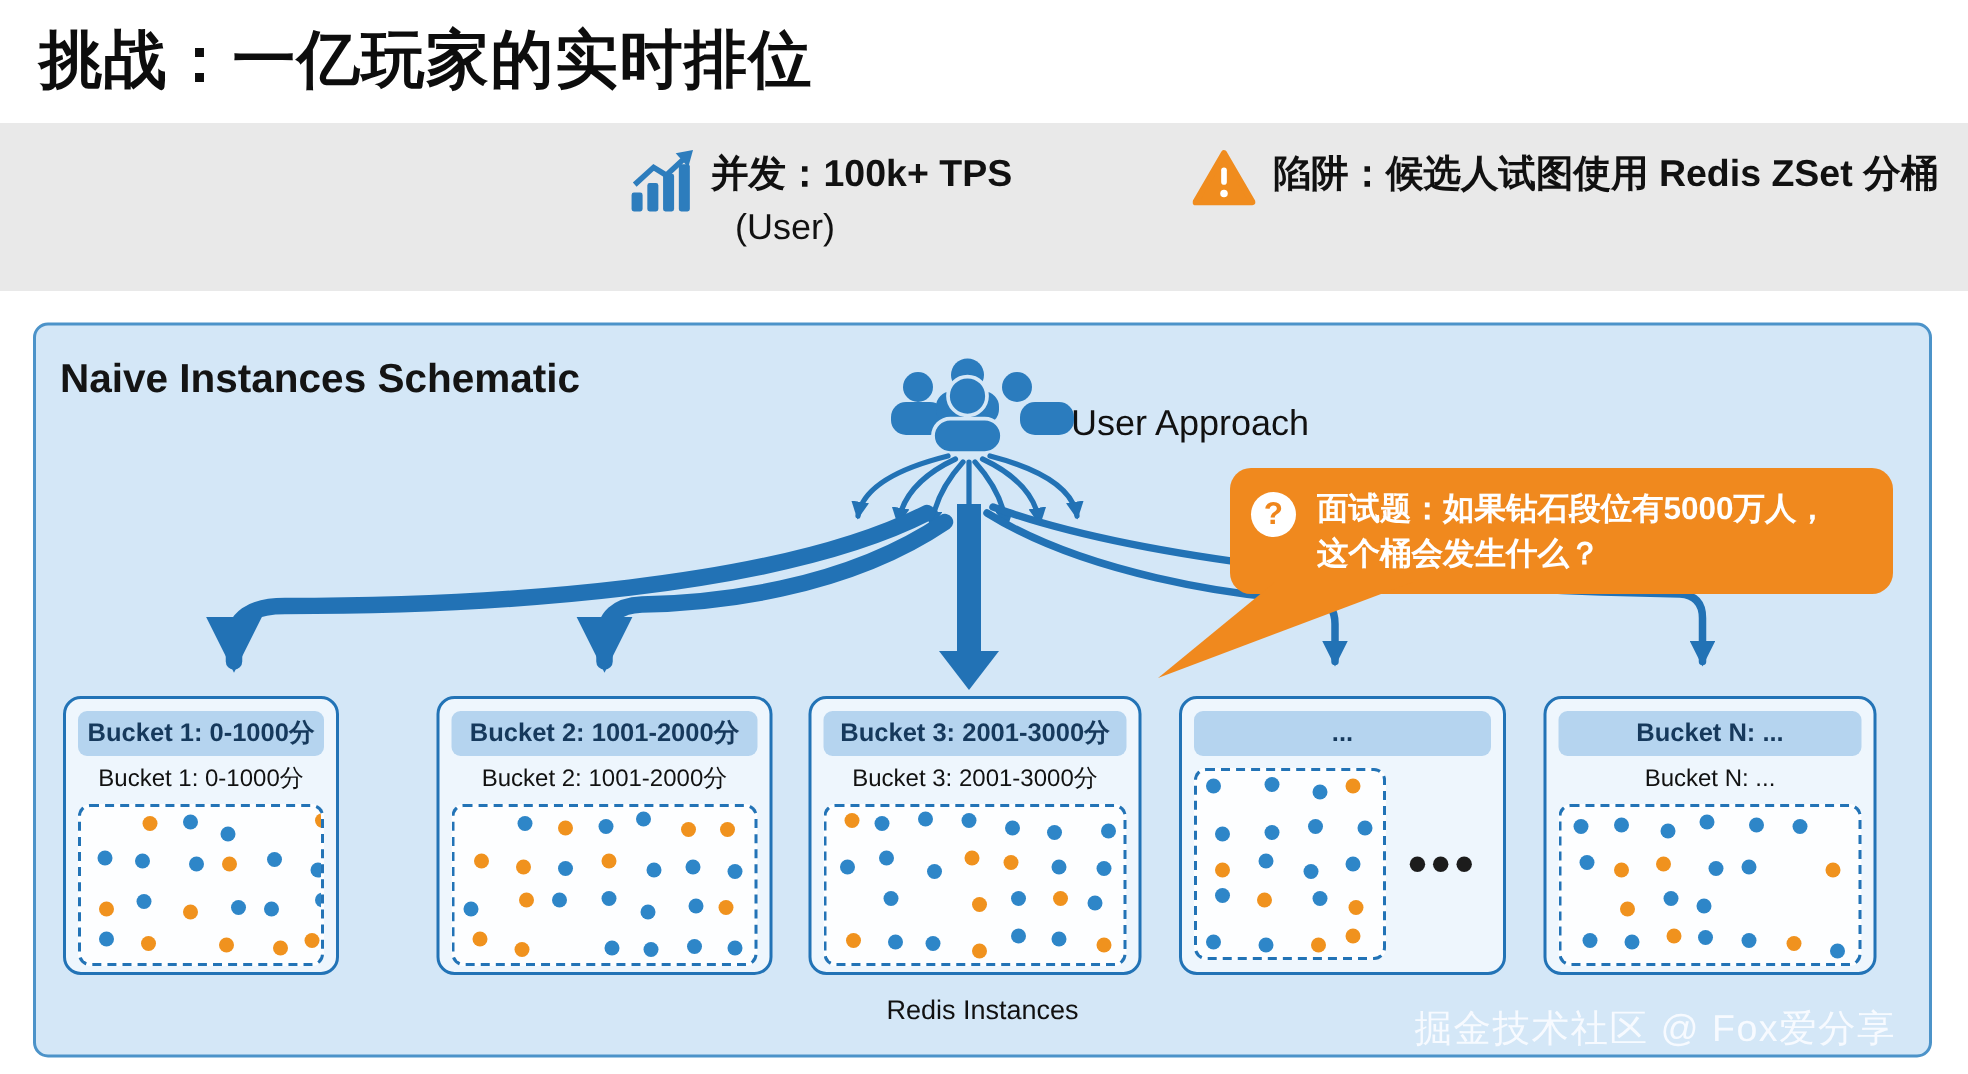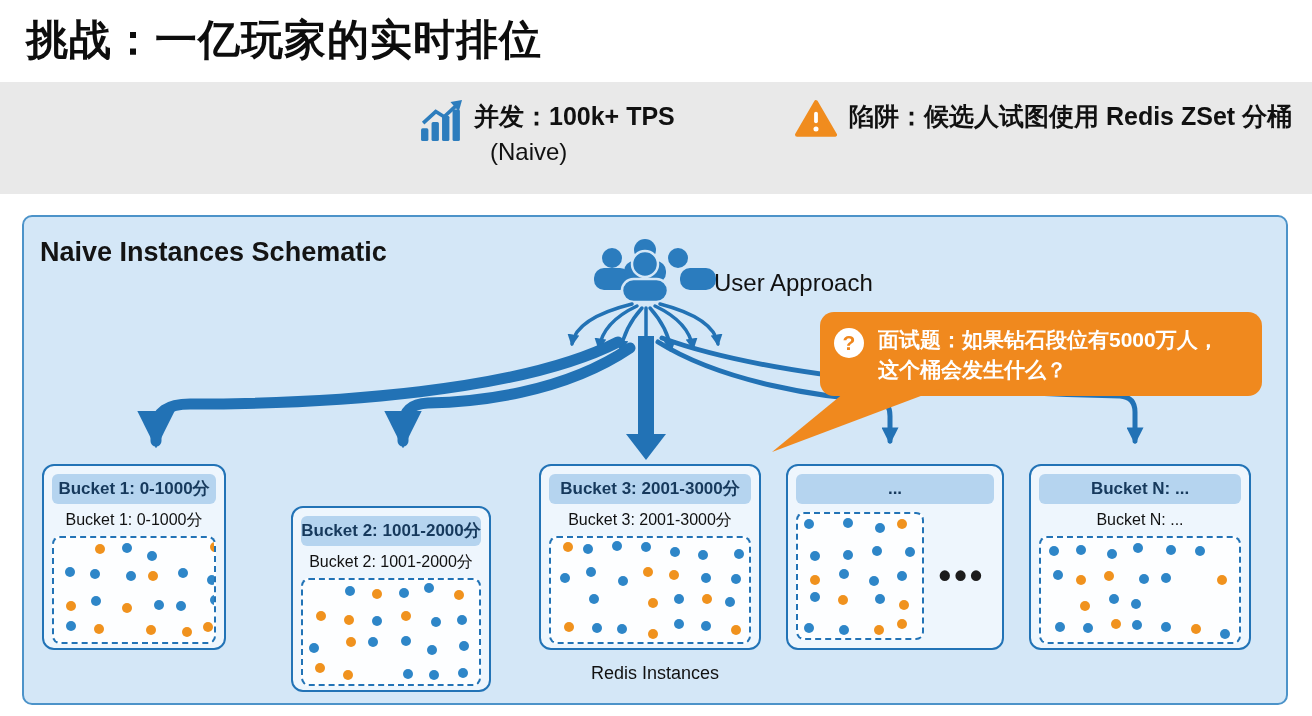--- a/index.html
+++ b/index.html
@@ -38,21 +38,21 @@
     position:absolute;left:690px;top:52px;
     font-size:24px;color:#111;
   }
 
   .bucket{
     position:absolute;top:247px;height:186px;box-sizing:border-box;
     background:#eef6fd;border:2px solid #2273b6;border-radius:12px;
     padding:8px;
   }
   .b1{left:18px;width:184px;}
-  .b2{left:267px;width:200px;margin-top:42px;}
+  .b2{left:267px;width:224px;}
   .b3{left:515px;width:222px;}
   .b4{left:762px;width:218px;}
   .b5{left:1005px;width:222px;}
   .bucket-header{
     background:#b5d4ef;border-radius:6px;height:30px;line-height:30px;
     text-align:center;font-weight:bold;font-size:17px;color:#16395c;
     overflow:hidden;white-space:nowrap;
   }
   .bucket-label{
     text-align:center;font-size:16px;color:#111;margin-top:5px;
@@ -116,21 +116,21 @@
         <rect x="1" y="27" width="7" height="12" rx="1.5" fill="#2d7dbd"></rect>
         <rect x="11" y="21" width="7" height="18" rx="1.5" fill="#2d7dbd"></rect>
         <rect x="21" y="15" width="7" height="24" rx="1.5" fill="#2d7dbd"></rect>
         <rect x="31" y="9" width="7" height="30" rx="1.5" fill="#2d7dbd"></rect>
         <polyline points="3,22 15,11 23,16 36,4" stroke="#2d7dbd" stroke-width="3.5" fill="none"></polyline>
         <polygon points="29,2 40,0 37,11" fill="#2d7dbd"></polygon>
       </svg>
     </span>
     <div>
       <div class="stat-label">并发：100k+ TPS</div>
-      <div class="stat-sub">(Naive)</div>
+      <div class="stat-sub">(User)</div>
     </div>
   </div>
 
   <div class="stat stat-trap">
     <span class="icon">
       <svg width="42" height="38" viewBox="0 0 40 36">
         <path d="M20,2 L38,33 L2,33 Z" fill="#f08c1e" stroke="#f08c1e" stroke-width="4" stroke-linejoin="round"></path>
         <rect x="18.2" y="11" width="3.6" height="11" rx="1.8" fill="#ffffff"></rect>
         <circle cx="20" cy="27.5" r="2.4" fill="#ffffff"></circle>
       </svg>
@@ -306,20 +306,21 @@
         <span class="dot" style="left: 125.081px; top: 39.5797px; background: rgb(46, 134, 200);"></span>
         <span class="dot" style="left: 124.653px; top: 88.7053px; background: rgb(46, 134, 200);"></span>
         <span class="dot" style="left: 159.111px; top: 12.7586px; background: rgb(46, 134, 200);"></span>
         <span class="dot" style="left: 155.134px; top: 91.4808px; background: rgb(240, 146, 30);"></span>
         <span class="dot" style="left: 181.297px; top: 42.0307px; background: rgb(240, 146, 30);"></span>
         <span class="dot" style="left: 183.782px; top: 95.5025px; background: rgb(46, 134, 200);"></span>
       </div>
   </div>
 
   <div class="redis-label">Redis Instances</div>
+  <div class="watermark">掘金技术社区 @ Fox爱分享</div>
 </div>
 
 <svg class="arrows" viewBox="0 0 1312 716">
   <defs>
     <marker id="ah" viewBox="0 0 10 10" refX="8" refY="5" markerWidth="3.4" markerHeight="3.4" orient="auto-start-reverse">
       <path d="M0,0 L10,5 L0,10 Z" fill="#2272b5"></path>
     </marker>
   </defs>
 
   <g fill="#2b7cbe">

